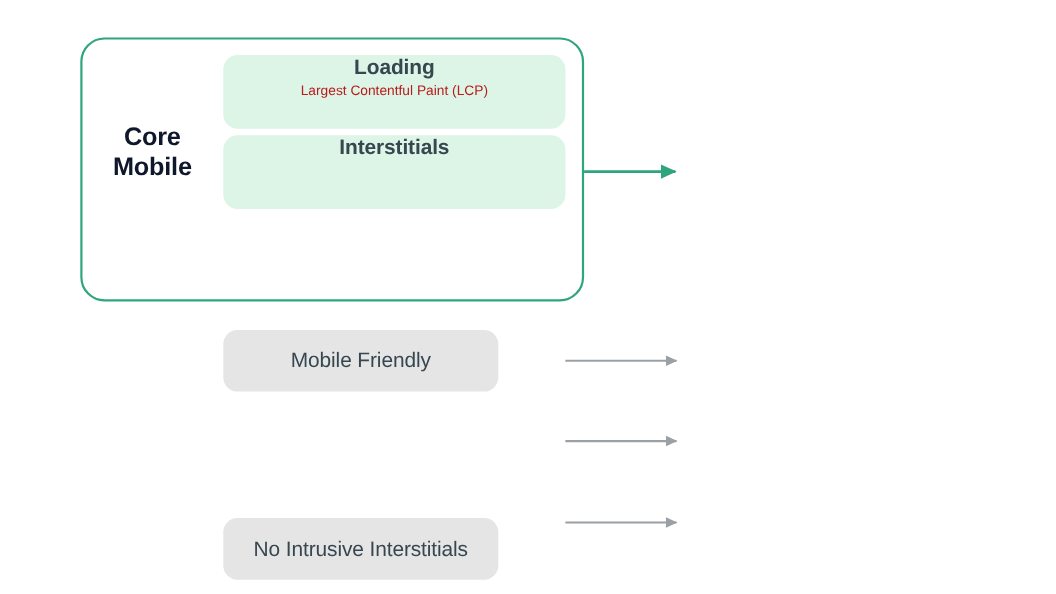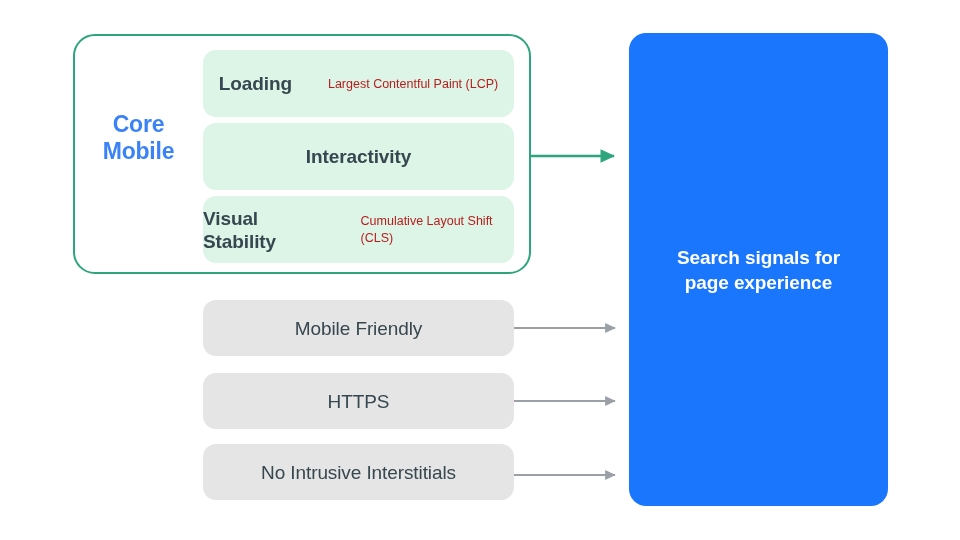--- a/index.html
+++ b/index.html
@@ -31,41 +31,41 @@
     border-radius: 22px;
     background: transparent;
   }
 
   .cwv-label {
     position: absolute;
     left: 86px;
     top: 111px;
     width: 105px;
     text-align: center;
-    color: #3b82f6;
+    color: #0f172a;
     font-weight: bold;
     font-size: 23px;
     line-height: 27px;
     letter-spacing: -0.2px;
   }
   .cwv-label span { display: block; }
 
   
   .metric-card {
     position: absolute;
     left: 203px;
     width: 311px;
     height: 67px;
     border-radius: 13px;
     background: #DCF5E6;
     display: flex;
+    flex-direction: column;
     align-items: center;
-    justify-content: center;
+    justify-content: flex-start;
     box-sizing: border-box;
-    gap: 36px;
   }
   .metric-card .m-title {
     color: #37474F;
     font-size: 19px;
     font-weight: bold;
     line-height: 23px;
     letter-spacing: -0.1px;
   }
   .metric-card .m-sub {
     color: #b91c1c;
@@ -75,40 +75,40 @@
     margin-top: 1px;
   }
   #metric-0 { top: 50px; }
   #metric-1 { top: 123px; }
   #metric-2 { top: 196px; }
 
   
   .signal-card {
     position: absolute;
     left: 203px;
-    width: 311px;
+    width: 250px;
     height: 56px;
     border-radius: 13px;
     background: #E5E5E6;
     display: flex;
     align-items: center;
     justify-content: center;
     box-sizing: border-box;
     text-align: right;
   }
   .signal-card .s-title {
     color: #37474F;
     font-size: 19px;
     font-weight: normal;
     line-height: 23px;
     letter-spacing: -0.1px;
   }
   #signal-0 { top: 300px; }
   #signal-1 { top: 373px; }
-  #signal-2 { top: 444px; }
+  #signal-2 { top: 471px; }
 
   
   .outcome-panel {
     position: absolute;
     left: 629px;
     top: 33px;
     width: 259px;
     height: 473px;
     border-radius: 17px;
     background: #1A76FC;
@@ -147,35 +147,28 @@
     <span>Core</span>
     <span>Mobile</span>
   </div>
 
   <div class="metric-card" id="metric-0">
     <div class="m-title">Loading</div>
     <div class="m-sub">Largest Contentful Paint (LCP)</div>
   </div>
 
   <div class="metric-card" id="metric-1">
-    <div class="m-title">Interactivity</div>
+    <div class="m-title">Interstitials</div>
   </div>
 
-  <div class="metric-card" id="metric-2">
-    <div class="m-title">Visual Stability</div>
-    <div class="m-sub">Cumulative Layout Shift (CLS)</div>
-  </div>
 
   <div class="signal-card" id="signal-0">
     <div class="s-title">Mobile Friendly</div>
   </div>
 
-  <div class="signal-card" id="signal-1">
-    <div class="s-title">HTTPS</div>
-  </div>
 
   <div class="signal-card" id="signal-2">
     <div class="s-title">No Intrusive Interstitials</div>
   </div>
 
   <svg class="arrow-svg" viewBox="0 0 960 540">
     <defs>
       <marker id="arrowhead-green" markerWidth="6" markerHeight="6" refX="5.2" refY="3" orient="auto" markerUnits="strokeWidth">
         <path d="M0,0.4 L5.6,3 L0,5.6 Z" fill="#2EA57C"></path>
       </marker>
@@ -186,17 +179,14 @@
 
     <line x1="531" y1="156" x2="614" y2="156" stroke="#2EA57C" stroke-width="2.6" marker-end="url(#arrowhead-green)"></line>
 
     <line x1="514" y1="328" x2="615" y2="328" stroke="#9AA0A6" stroke-width="1.9" marker-end="url(#arrowhead-gray)"></line>
 
     <line x1="514" y1="401" x2="615" y2="401" stroke="#9AA0A6" stroke-width="1.9" marker-end="url(#arrowhead-gray)"></line>
 
     <line x1="514" y1="475" x2="615" y2="475" stroke="#9AA0A6" stroke-width="1.9" marker-end="url(#arrowhead-gray)"></line>
   </svg>
 
-  <div class="outcome-panel">
-    <div class="o-text">Search signals for page experience</div>
-  </div>
 
 </div>
 
 </body></html>

